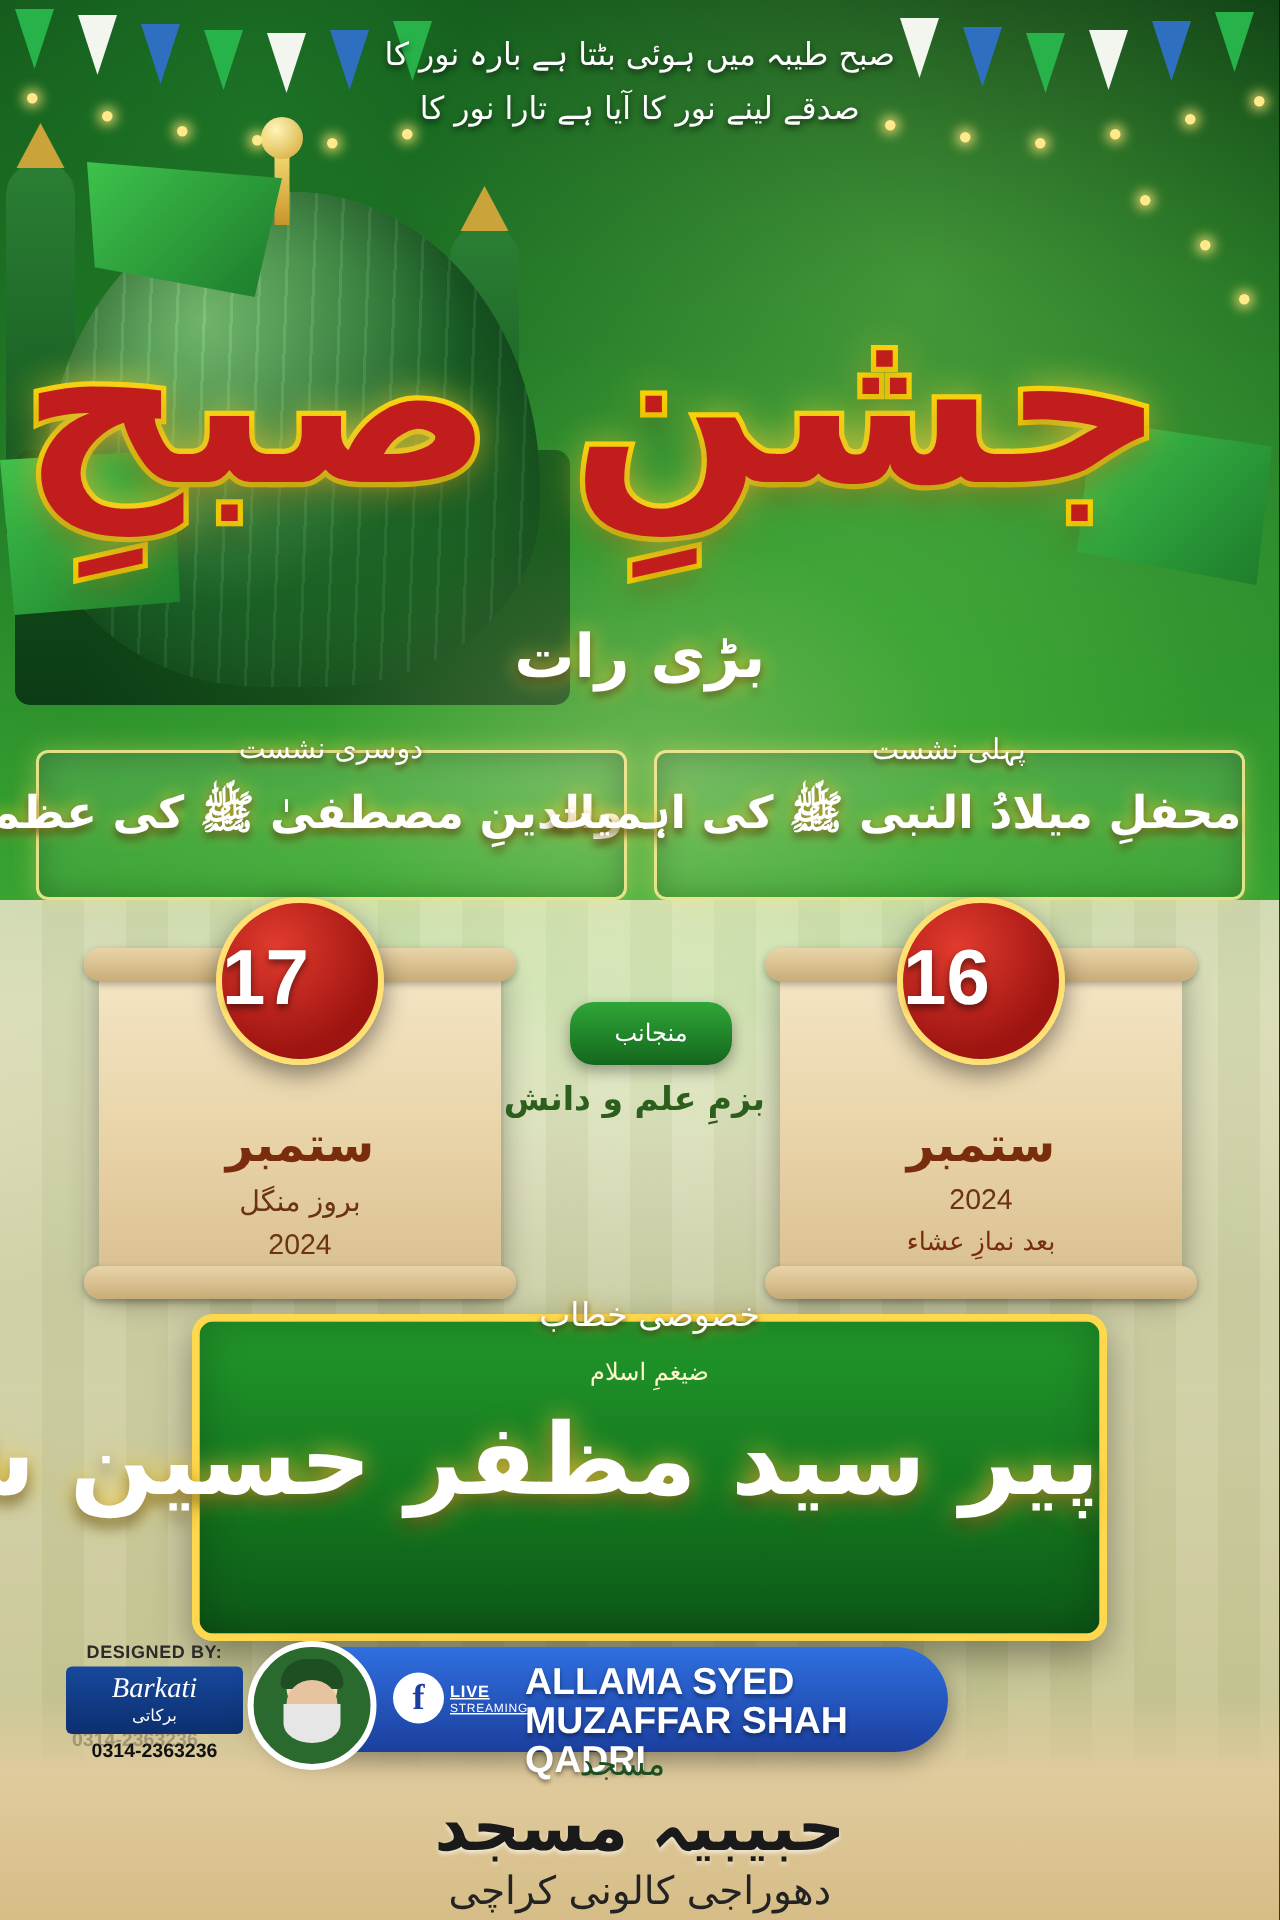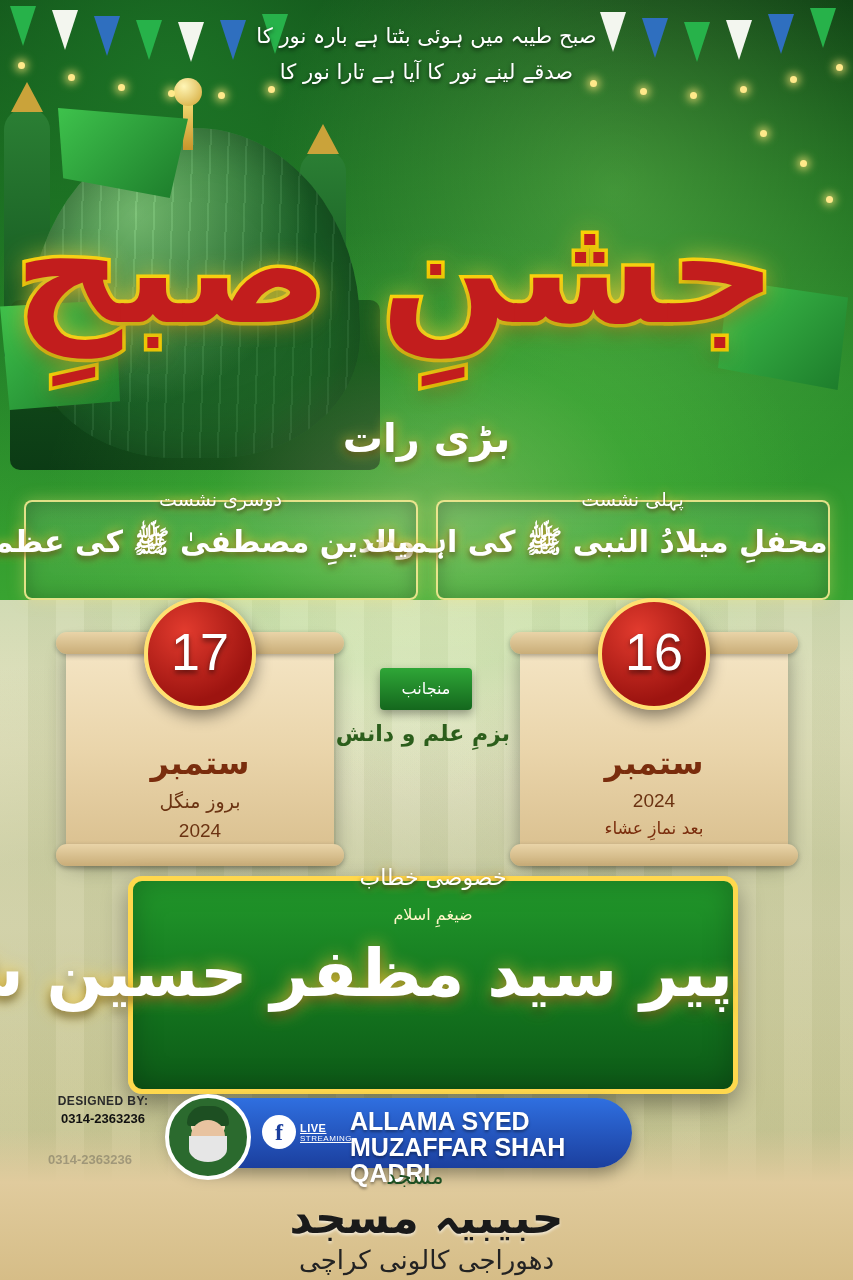--- a/index.html
+++ b/index.html
@@ -230,46 +230,45 @@
   .scroll-right { left: 520px; }
 
   .daybadge {
     position: absolute; top: -42px; left: 50%; transform: translateX(-50%);
     width: 104px; height: 104px; border-radius: 50%;
     background: radial-gradient(circle at 35% 28%, #e23b2e, #9d1410 70%);
     border: 4px solid #ffe071;
     box-shadow: 0 6px 16px rgba(0,0,0,.45);
     color: #fff;
     font-size: 52px;
-    font-weight: normal;
+    font-weight: bold;
     line-height: 100px;
-    text-align: center;
     text-shadow: 0 3px 5px rgba(0,0,0,.5);
   }
   .scroll-text {
     position: absolute; left: 0; right: 0; top: 72px;
     text-align: center;
     color: #5a2a10;
     margin-top: 32px;
   }
   .scroll-text .month {
     font-size: 32px; font-weight: bold; color: #7a2d0d;
   }
   .scroll-text .sub {
     font-size: 19px; margin-top: 8px; color: #6b3312;
   }
   .scroll-text .time {
     font-size: 17px; margin-top: 6px; color: #7a2d0d;
   }
 
   .mid-ribbon {
     position: absolute; left: 380px; top: 668px;
-    width: 92px; height: 42px;
+    width: 108px; height: 42px;
     background: linear-gradient(180deg, #2fa637, #14671d);
-    border-radius: 4px;
+    border-radius: 16px;
     color: #fff; font-size: 16px; text-align: center; line-height: 42px;
     box-shadow: 0 4px 10px rgba(0,0,0,.35);
   }
   .mid-text {
     position: absolute; left: 360px; top: 718px; width: 150px;
     text-align: center; color: #2c5e1c; font-size: 22px; font-weight: bold;
     line-height: 32px;
   }
 
   
@@ -492,20 +491,24 @@
   <div class="mid-text urdu">بزمِ علم و دانش</div>
 
   <div class="speaker-panel">
     <div class="speaker-kicker urdu">خصوصی خطاب</div>
     <div class="speaker-small urdu">ضیغمِ اسلام</div>
     <div class="speaker-name urdu">پیر سید مظفر حسین شاہ قادری</div>
   </div>
 
   <div class="designer">
     <div class="lbl">DESIGNED BY:</div>
+    <div class="logo">
+      <div class="brand">Barkati</div>
+      <div class="ar urdu">برکاتی</div>
+    </div>
     <div class="phone">0314-2363236</div>
   </div>
   <div class="ghost-phone">0314-2363236</div>
 
   <div class="livebar">
     <div class="avatar">
       <div class="cap"></div>
         <div class="face"></div>
         <div class="beard"></div>
     </div>

